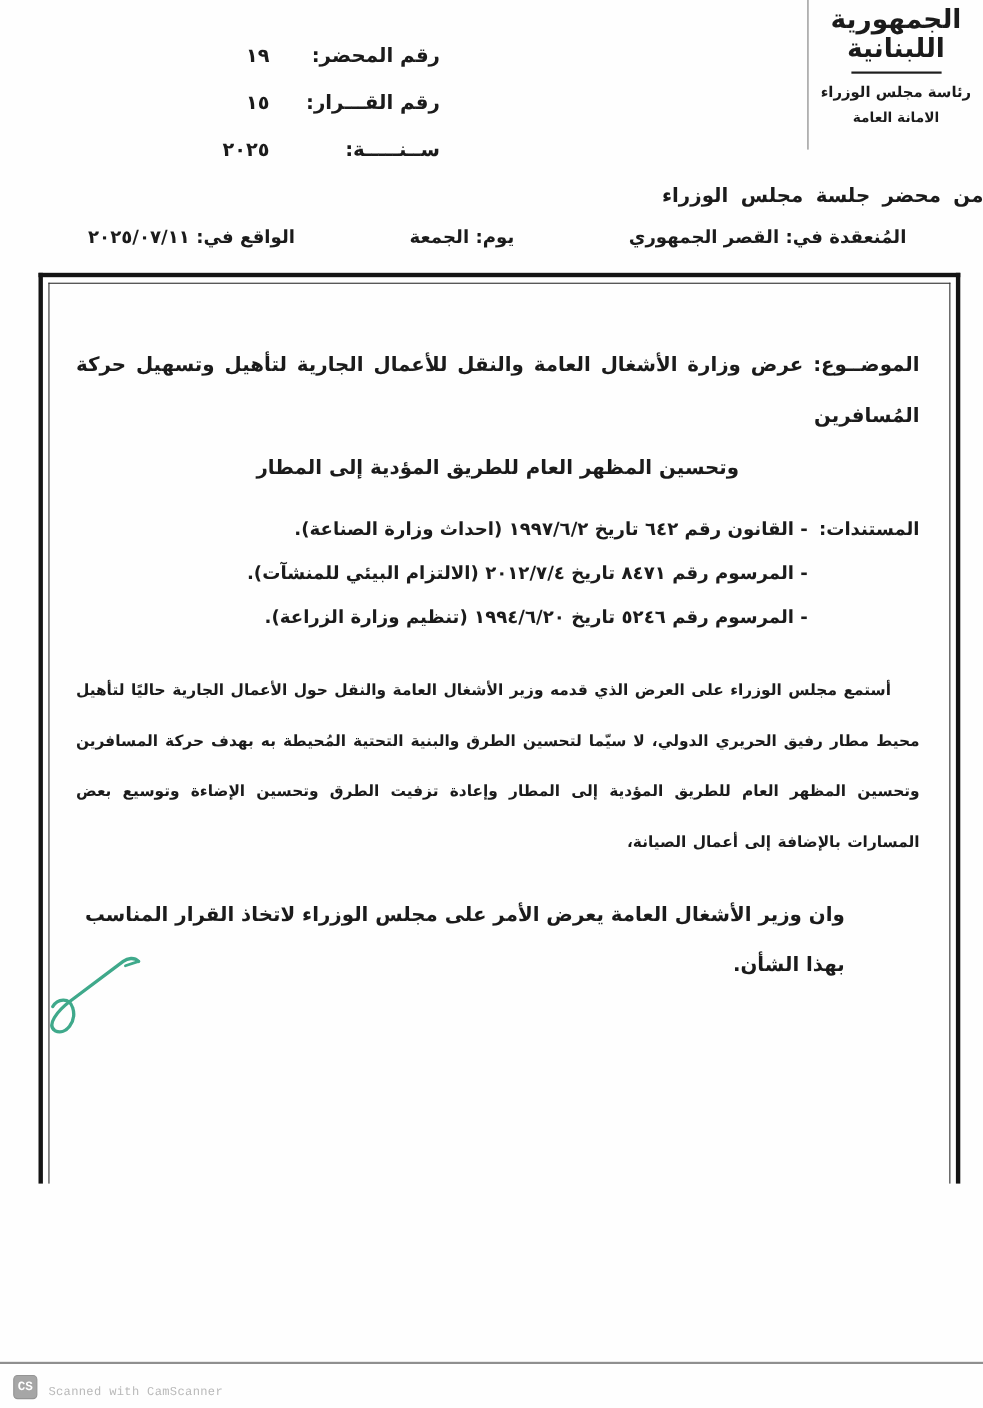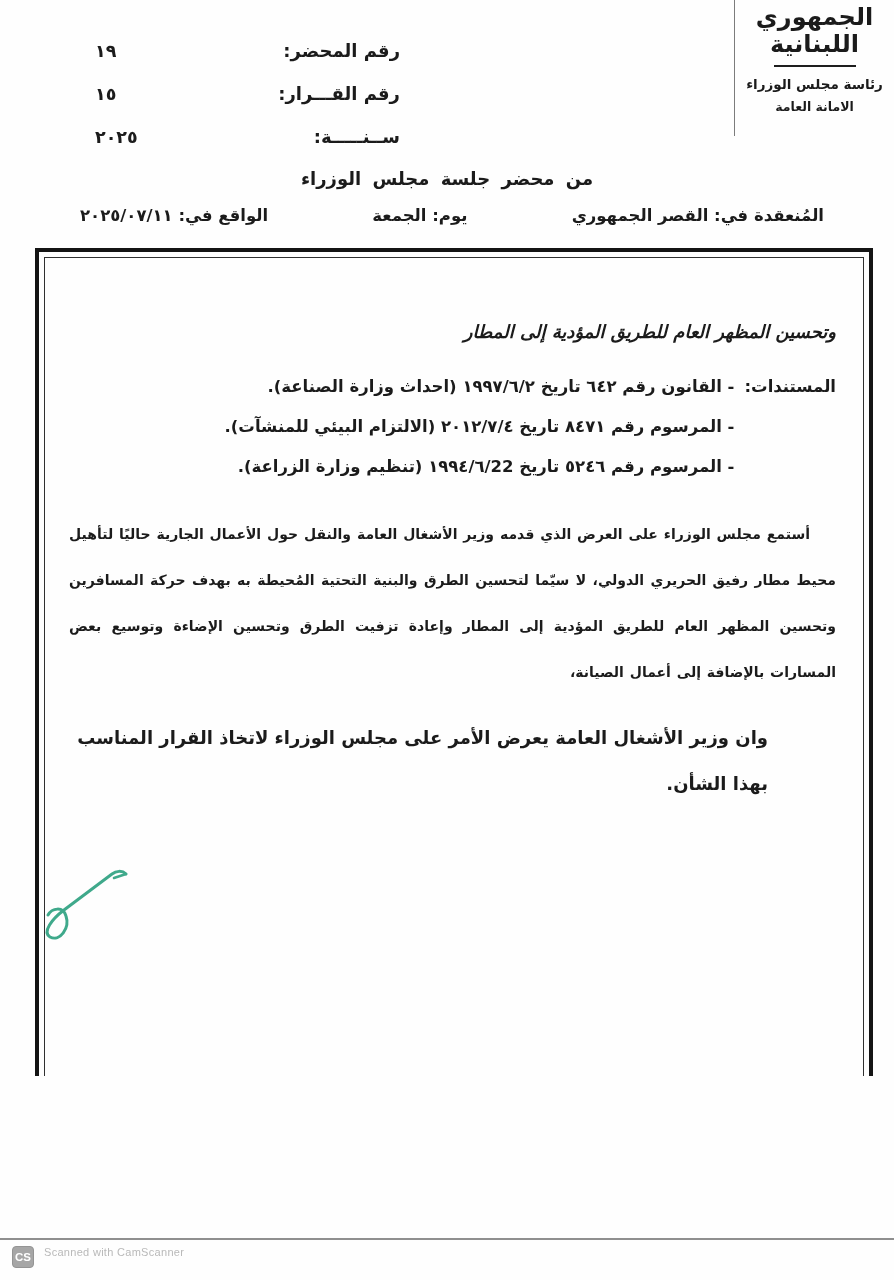--- a/index.html
+++ b/index.html
@@ -19,45 +19,45 @@
   }
   .emblem-l1{font-size:24px;font-weight:bold;line-height:1.12;letter-spacing:1px;}
   .emblem-div{width:82px;height:2.5px;background:#1e1e1e;margin:7px auto 9px;}
   .emblem-l3{font-size:13.5px;font-weight:bold;}
   .emblem-l4{font-size:12.5px;font-weight:bold;margin-top:7px;}
 
   
   .meta{position:absolute;top:40px;left:95px;width:305px;}
   .meta-row{display:flex;align-items:baseline;height:43px;}
   .meta-label{flex:1;text-align:right;font-weight:bold;font-size:18px;}
-  .meta-value{width:150px;text-align:left;font-weight:bold;font-size:17.5px;}
+  .meta-value{width:150px;text-align:right;font-weight:bold;font-size:17.5px;}
 
   
   .session-title{
-    position:absolute;top:168px;left:0;width:894px;text-align:center;
+    position:absolute;top:168px;left:0;width:894px;text-align:right;
     font-weight:bold;font-size:18px;word-spacing:5px;letter-spacing:.5px;
   }
   .session-row{
     position:absolute;top:206px;right:70px;left:80px;
     display:flex;justify-content:space-between;align-items:baseline;
     font-weight:bold;font-size:16.5px;
   }
 
   
   .main-box{
     position:absolute;top:248px;left:35px;width:838px;height:828px;
     border:4px solid #141414;border-bottom:none;box-sizing:border-box;
   }
   .main-box-inner{
     margin:5px 5px 0 5px;height:calc(100% - 5px);
     border:1.5px solid #303030;border-bottom:none;box-sizing:border-box;
     padding:50px 27px 0 24px;
   }
   .subject{font-weight:bold;font-size:18px;line-height:47px;text-align:justify;}
-  .subject-line2{font-weight:bold;font-size:18px;line-height:47px;font-style:italic;}
+  .subject-line2{font-weight:bold;font-size:18px;line-height:47px;text-align:center;}
   .docs{display:flex;margin-top:12px;font-weight:bold;font-size:16.5px;line-height:40px;}
   .docs-label{margin-left:10px;white-space:nowrap;}
   .docs-list{flex:1;}
   .para{
     font-weight:bold;font-size:14px;line-height:46px;
     text-align:justify;text-indent:26px;word-spacing:1px;
   }
   .para1{margin-top:24px;}
   .para2{margin-top:18px;}
   .para3{
@@ -65,38 +65,38 @@
     padding-right:68px;text-align:right;
   }
 
   
   .signature{position:absolute;top:858px;left:34px;width:104px;height:84px;}
 
   
   .footer-rule{position:absolute;top:1238px;left:0;width:894px;height:1.5px;background:#8f8f8f;}
   .footer{
     position:absolute;top:1246px;left:12px;height:26px;
-    display:flex;align-items:flex-start;gap:10px;direction:ltr;
-    font-family:Liberation Sans, sans-serif;
+    display:flex;align-items:flex-end;gap:10px;direction:ltr;
+    font-family:Liberation Mono, monospace;
   }
   .cs-badge{
     width:22px;height:22px;border-radius:4px;
     background:#a6a6a6;border:1px solid #949494;box-sizing:border-box;
     color:#ffffff;font-weight:bold;font-size:11.5px;
     display:flex;align-items:center;justify-content:center;
   }
   .watermark{color:#b9b9b9;font-size:11px;letter-spacing:.3px;}
 </style>
 </head>
 <body>
 
 <div class="page">
 
   <div class="emblem">
-    <div class="emblem-l1">الجمهوري</div>
+    <div class="emblem-l1">الجمهورية</div>
     <div class="emblem-l1">اللبنانية</div>
     <div class="emblem-div"></div>
     <div class="emblem-l3">رئاسة مجلس الوزراء</div>
     <div class="emblem-l4">الامانة العامة</div>
   </div>
 
   <div class="meta">
     <div class="meta-row">
       <span class="meta-label">رقم المحضر:</span>
       <span class="meta-value">١٩</span>
@@ -124,28 +124,32 @@
     </span>
     <span>
       <span>الواقع في:</span>
       <span>٢٠٢٥/٠٧/١١</span>
     </span>
   </div>
 
   <div class="main-box">
     <div class="main-box-inner">
 
+      <div class="subject">
+        <span>الموضــوع:</span>
+        <span>عرض وزارة الأشغال العامة والنقل للأعمال الجارية لتأهيل وتسهيل حركة المُسافرين</span>
+      </div>
       <div class="subject-line2">وتحسين المظهر العام للطريق المؤدية إلى المطار</div>
 
       <div class="docs">
         <span class="docs-label">المستندات:</span>
         <span class="docs-list">
           <span style="display:block">- القانون رقم ٦٤٢ تاريخ ١٩٩٧/٦/٢ (احداث وزارة الصناعة).</span>
           <span style="display:block">- المرسوم رقم ٨٤٧١ تاريخ ٢٠١٢/٧/٤ (الالتزام البيئي للمنشآت).</span>
-          <span style="display:block">- المرسوم رقم ٥٢٤٦ تاريخ ١٩٩٤/٦/22 (تنظيم وزارة الزراعة).</span>
+          <span style="display:block">- المرسوم رقم ٥٢٤٦ تاريخ ١٩٩٤/٦/٢٠ (تنظيم وزارة الزراعة).</span>
         </span>
       </div>
 
       <div class="para para1">أستمع مجلس الوزراء على العرض الذي قدمه وزير الأشغال العامة والنقل حول الأعمال الجارية حاليًا لتأهيل محيط مطار رفيق الحريري الدولي، لا سيّما لتحسين الطرق والبنية التحتية المُحيطة به بهدف حركة المسافرين وتحسين المظهر العام للطريق المؤدية إلى المطار وإعادة تزفيت الطرق وتحسين الإضاءة وتوسيع بعض المسارات بالإضافة إلى أعمال الصيانة،</div>
       <div class="para3">وان وزير الأشغال العامة يعرض الأمر على مجلس الوزراء لاتخاذ القرار المناسب بهذا الشأن.</div>
 
     </div>
   </div>
 
   <svg class="signature" viewBox="0 0 104 84">

